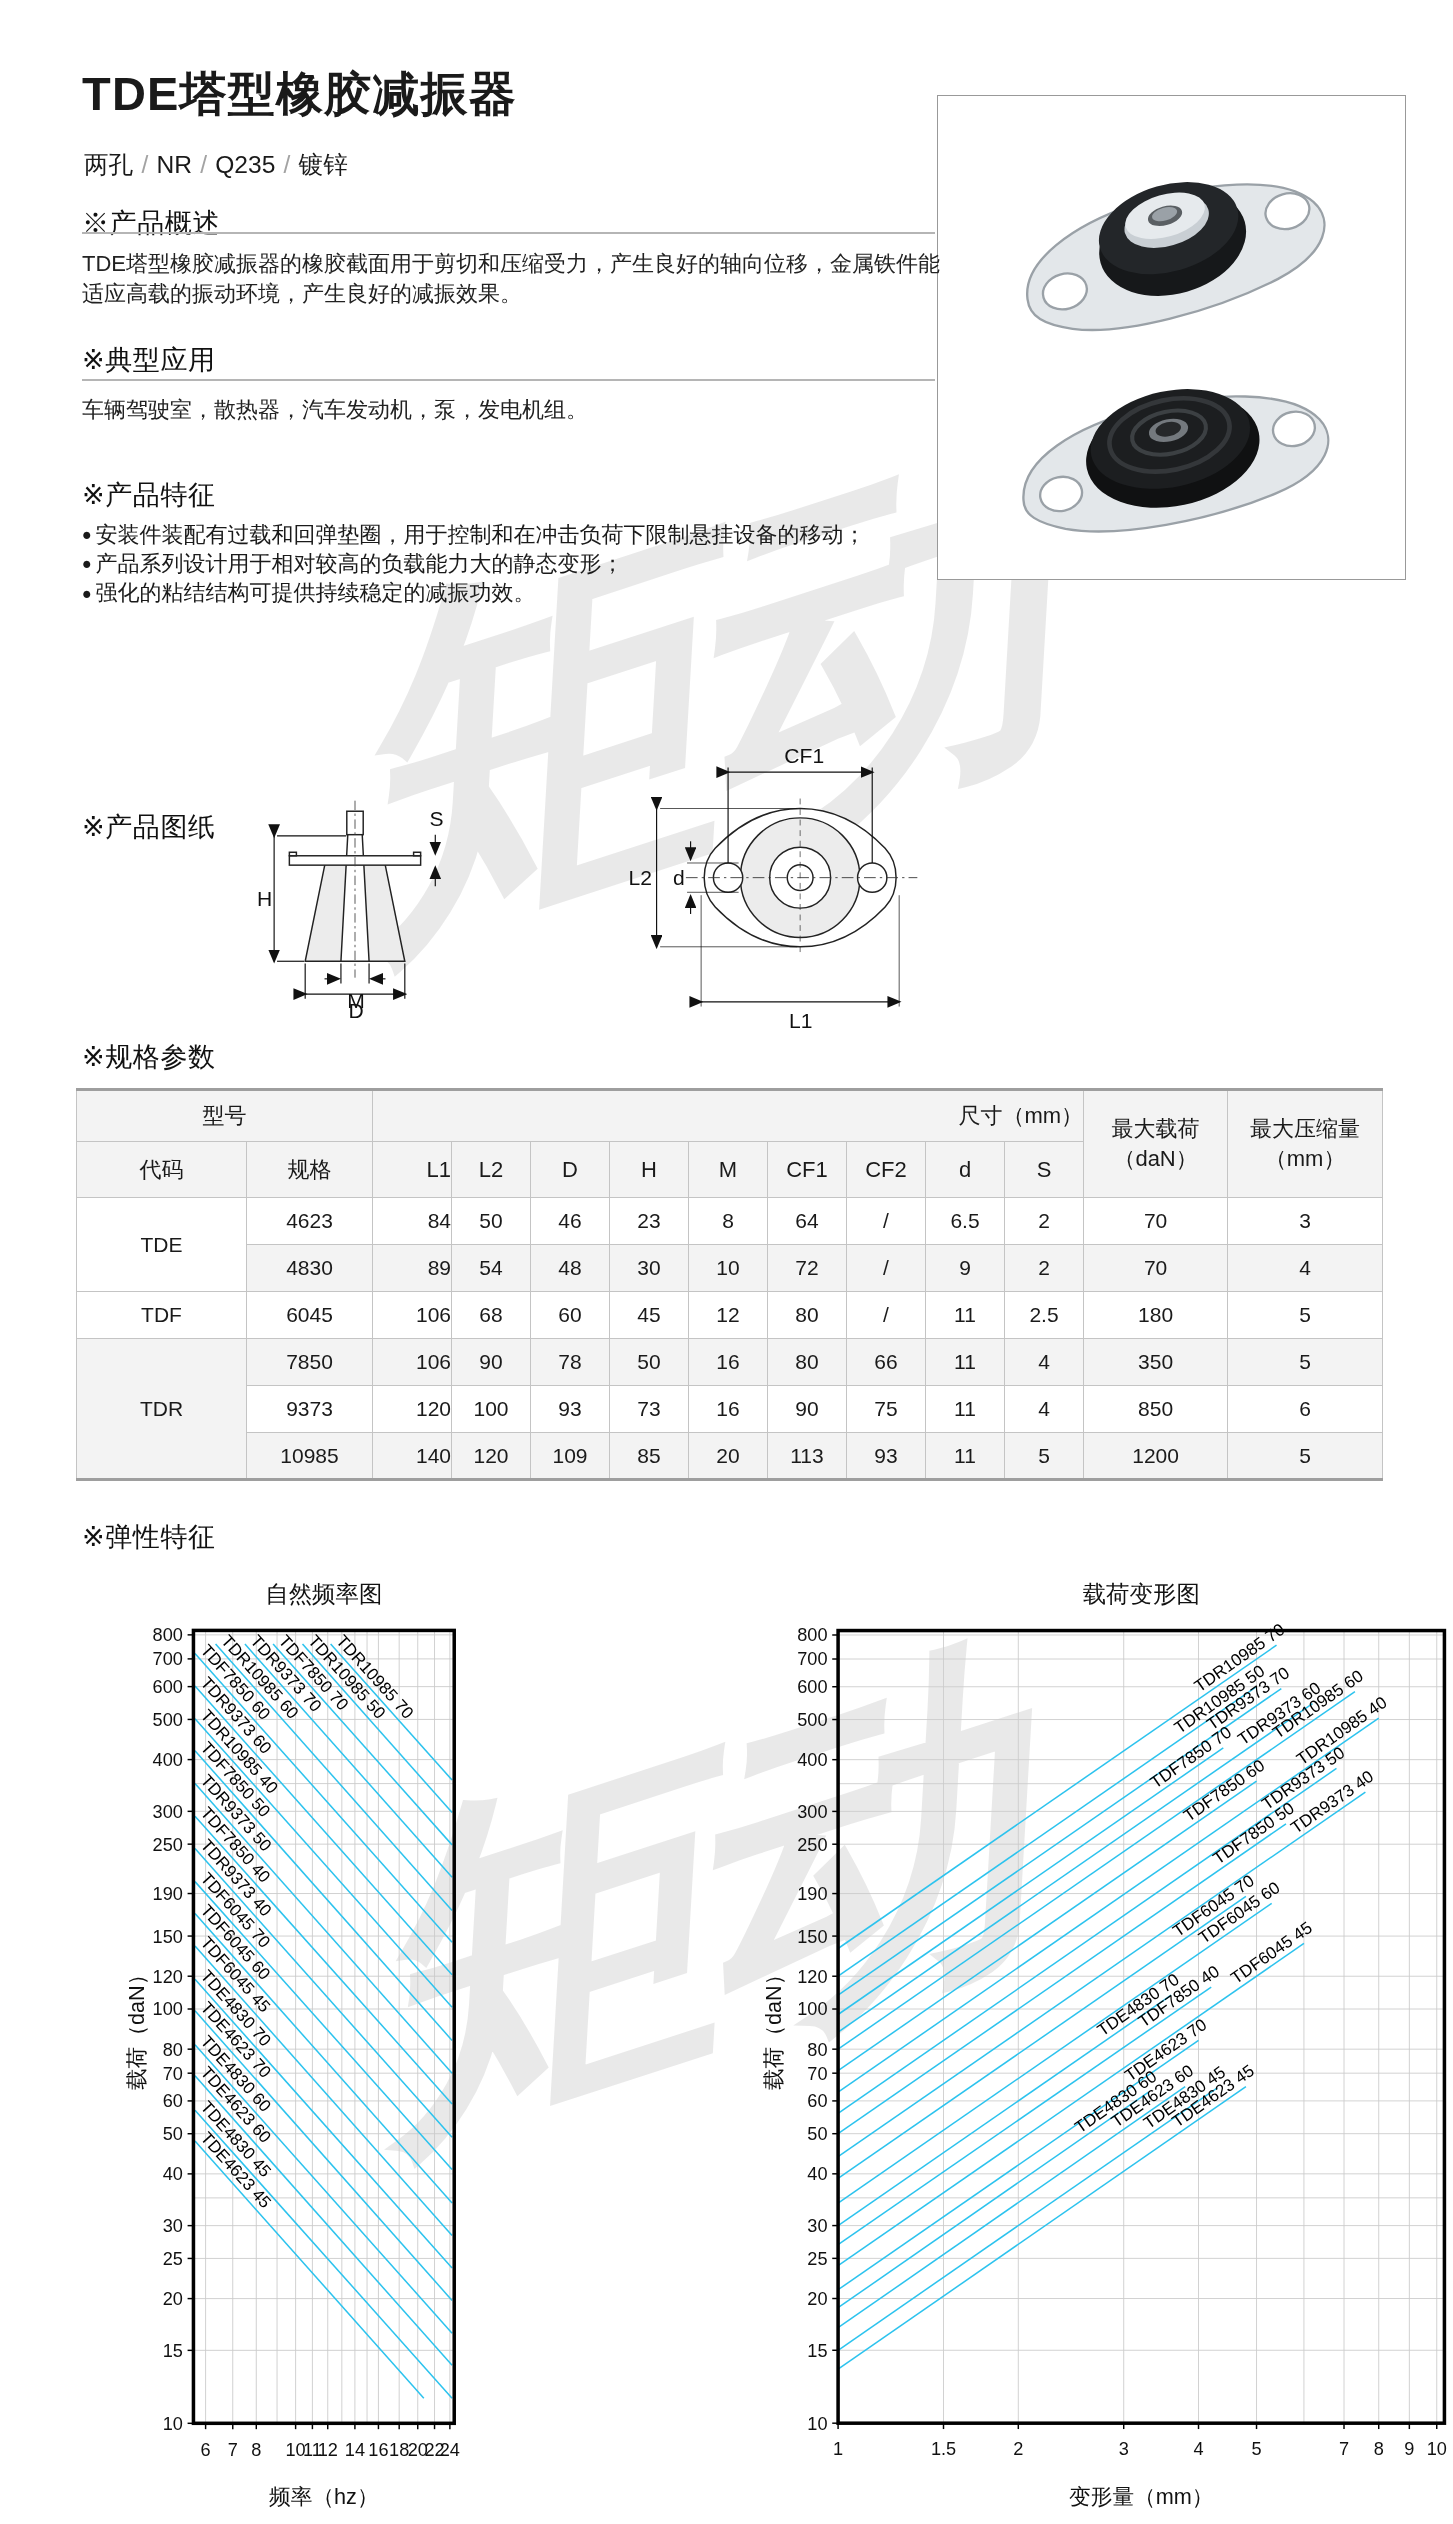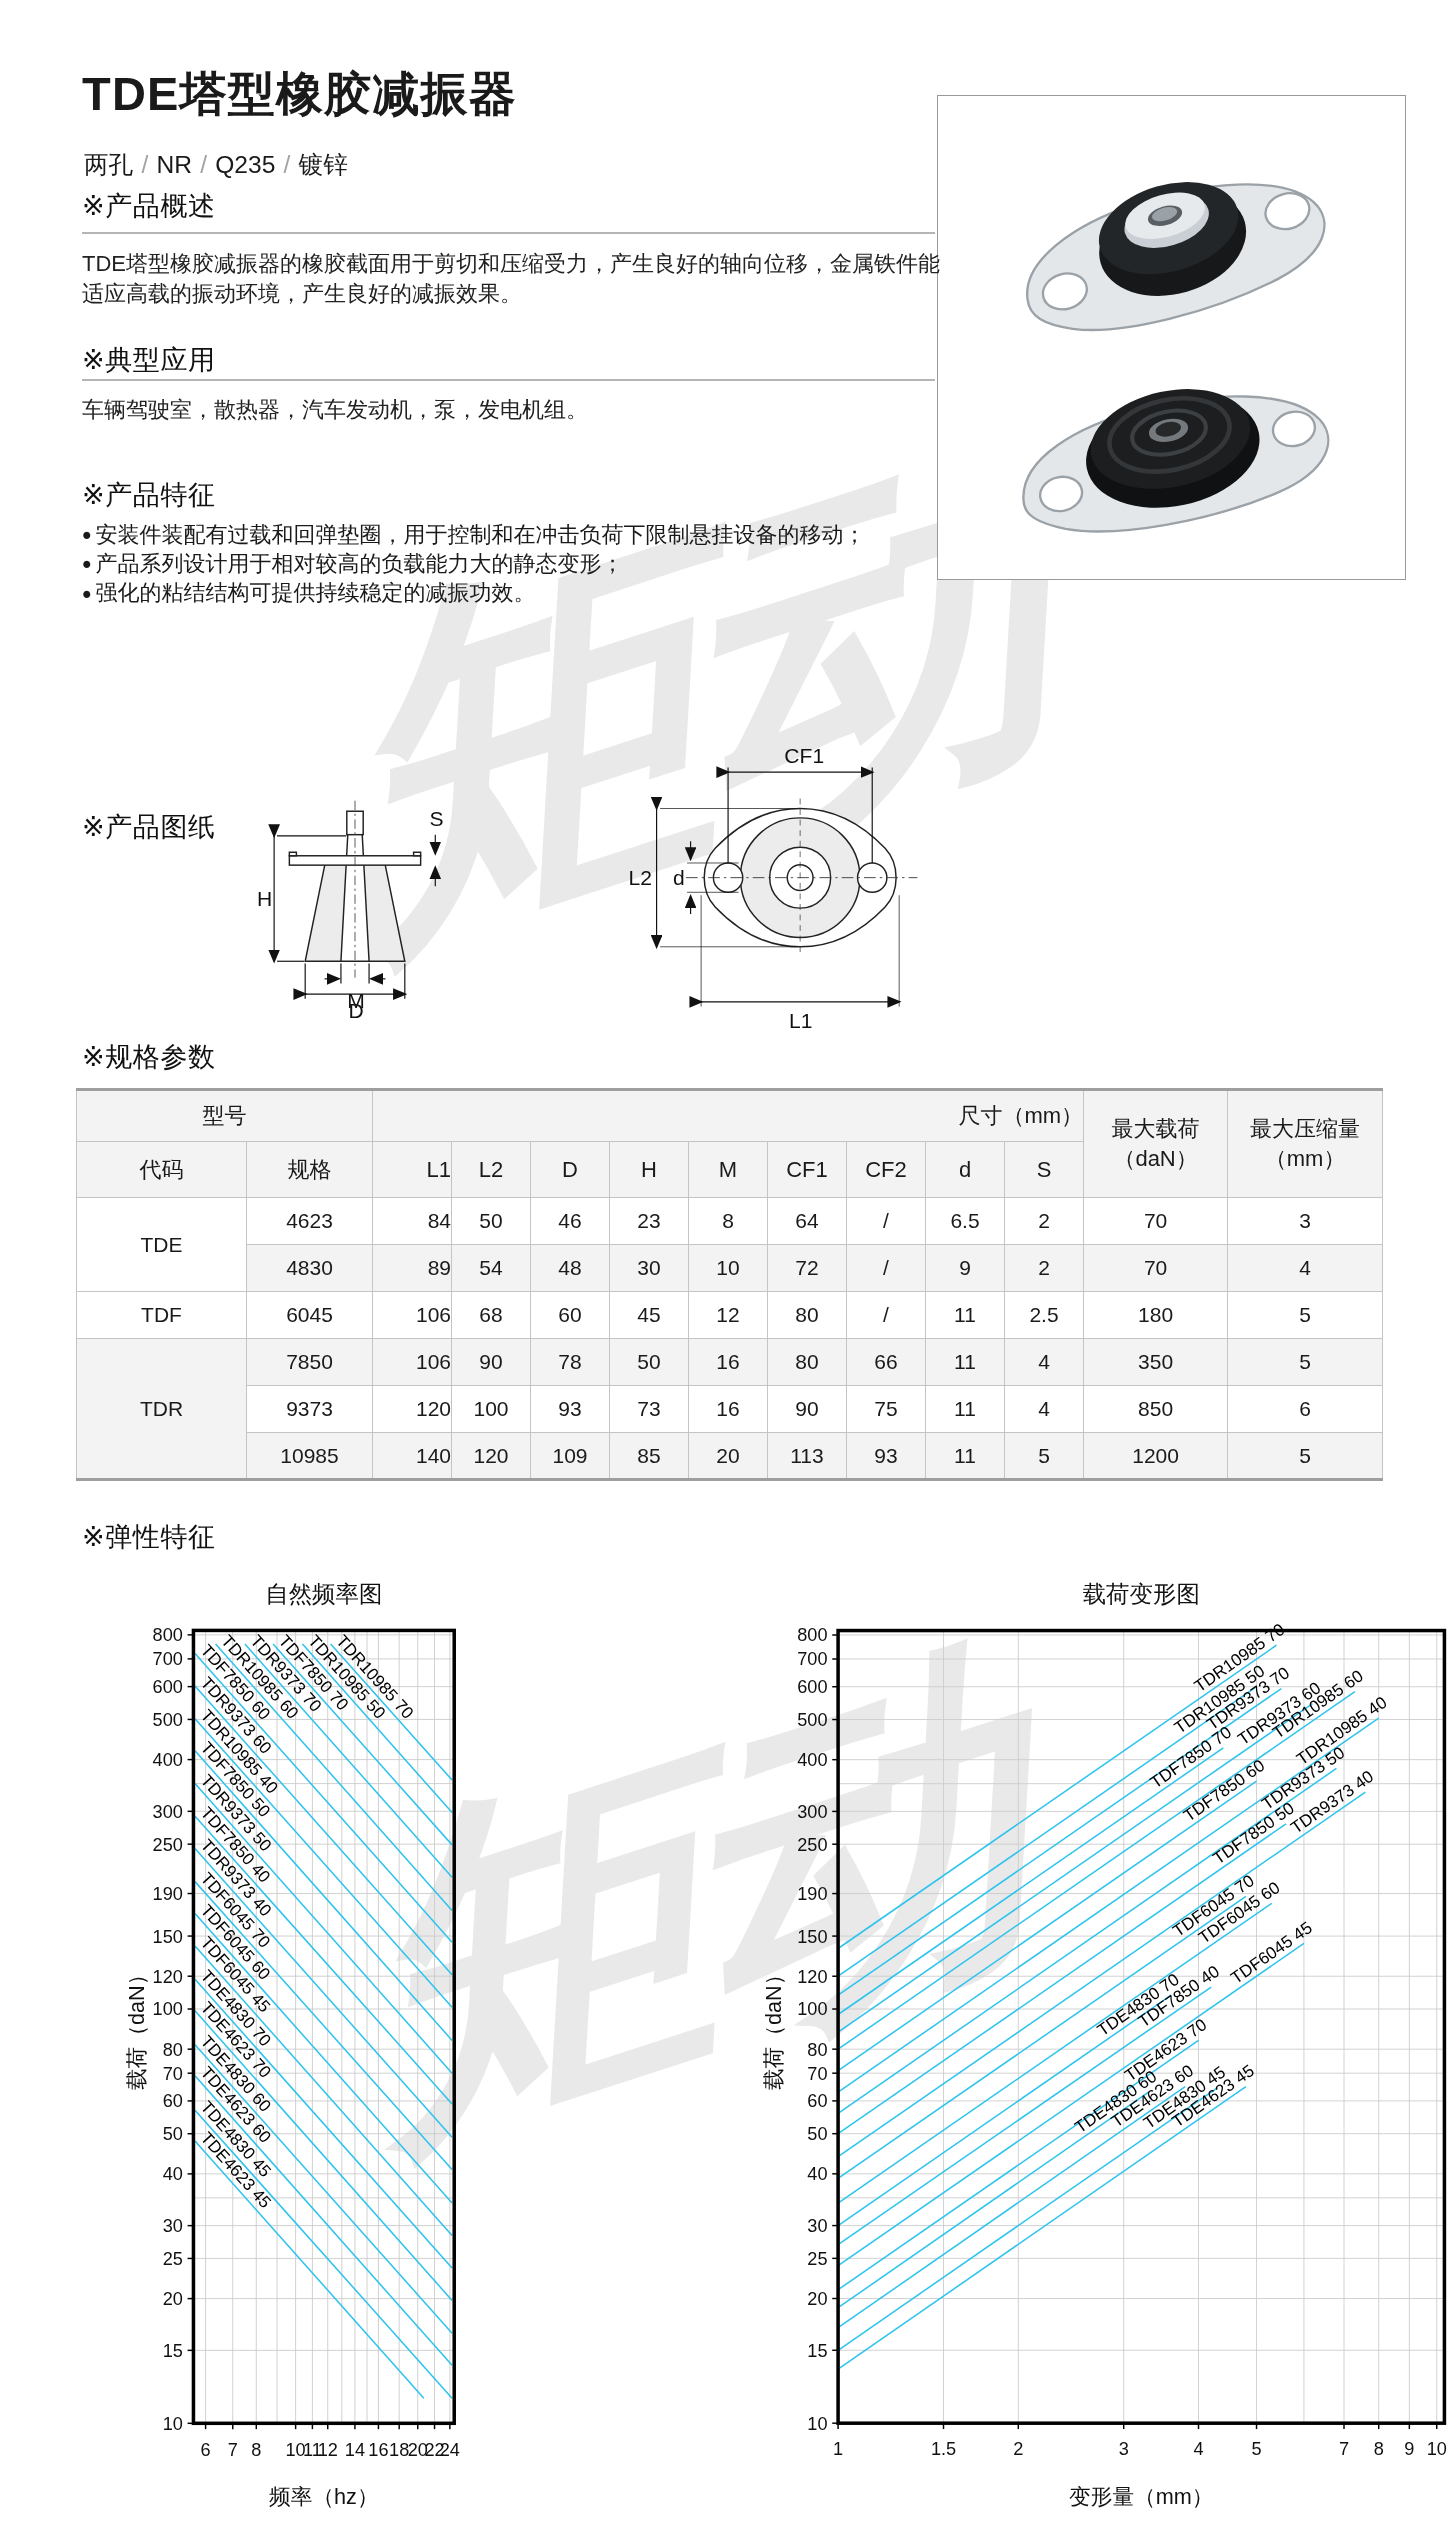--- a/index.html
+++ b/index.html
@@ -70,21 +70,21 @@
           <ellipse cx="2" cy="-5" rx="150" ry="95" fill="#101112"></ellipse>
           <ellipse cx="2" cy="-25" rx="138" ry="82" fill="#1c1e20"></ellipse>
           <ellipse cx="2" cy="-32" rx="104" ry="60" fill="none" stroke="#34373a" stroke-width="8"></ellipse>
           <ellipse cx="2" cy="-36" rx="64" ry="36" fill="none" stroke="#3c4043" stroke-width="7"></ellipse>
           <ellipse cx="2" cy="-40" rx="34" ry="19" fill="#74797e"></ellipse>
           <ellipse cx="2" cy="-42" rx="22" ry="12" fill="#26282a"></ellipse>
         </g>
       </svg>
     </div>
 
-    <div class="abs sec-head" style="left:82px; top:188px;">※产品概述</div>
+    <div class="abs sec-head" style="left:82px; top:205px;font-family:Liberation Mono, monospace;">※产品概述</div>
     <div class="abs hr" style="top:232px;"></div>
     <div class="abs body-text" style="top:249px;">TDE塔型橡胶减振器的橡胶截面用于剪切和压缩受力，产生良好的轴向位移，金属铁件能适应高载的振动环境，产生良好的减振效果。</div>
 
     <div class="abs sec-head" style="left:82px; top:342px;">※典型应用</div>
     <div class="abs hr" style="top:379px;"></div>
     <div class="abs body-text" style="top:395px;">车辆驾驶室，散热器，汽车发动机，泵，发电机组。</div>
 
     <div class="abs sec-head" style="left:82px; top:477px;">※产品特征</div>
     <ul class="abs feature-list" style="top:520px;" id="feature-list">
         <li><span class="dot">●</span>安装件装配有过载和回弹垫圈，用于控制和在冲击负荷下限制悬挂设备的移动；</li>

